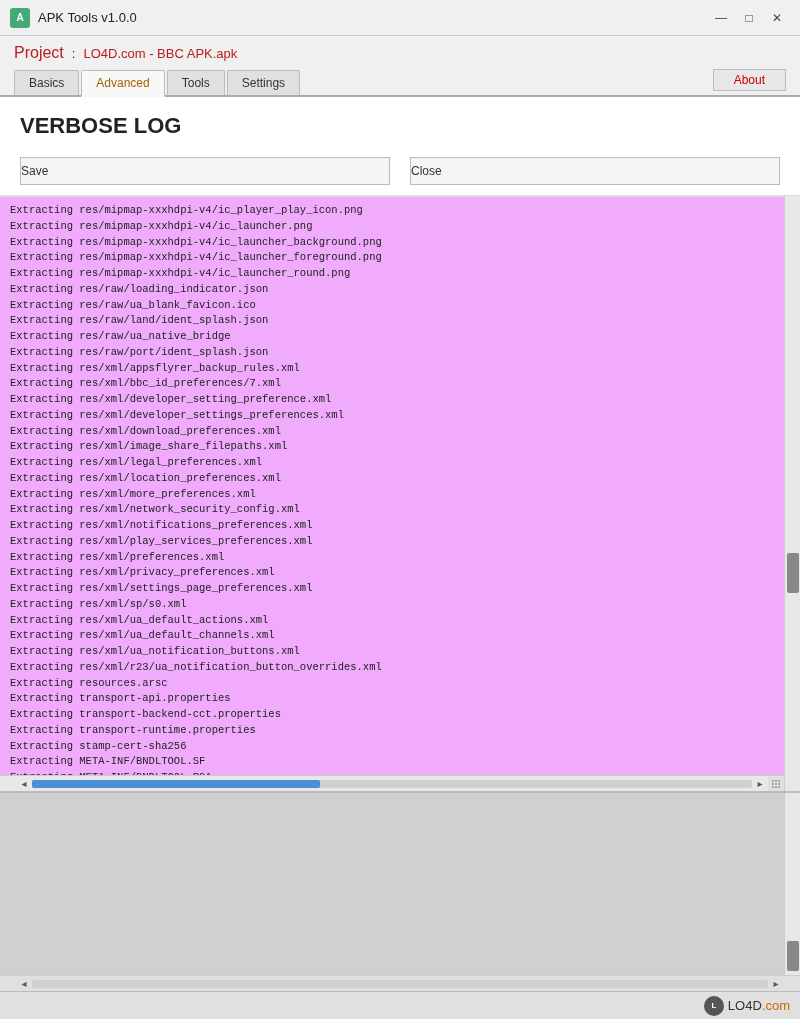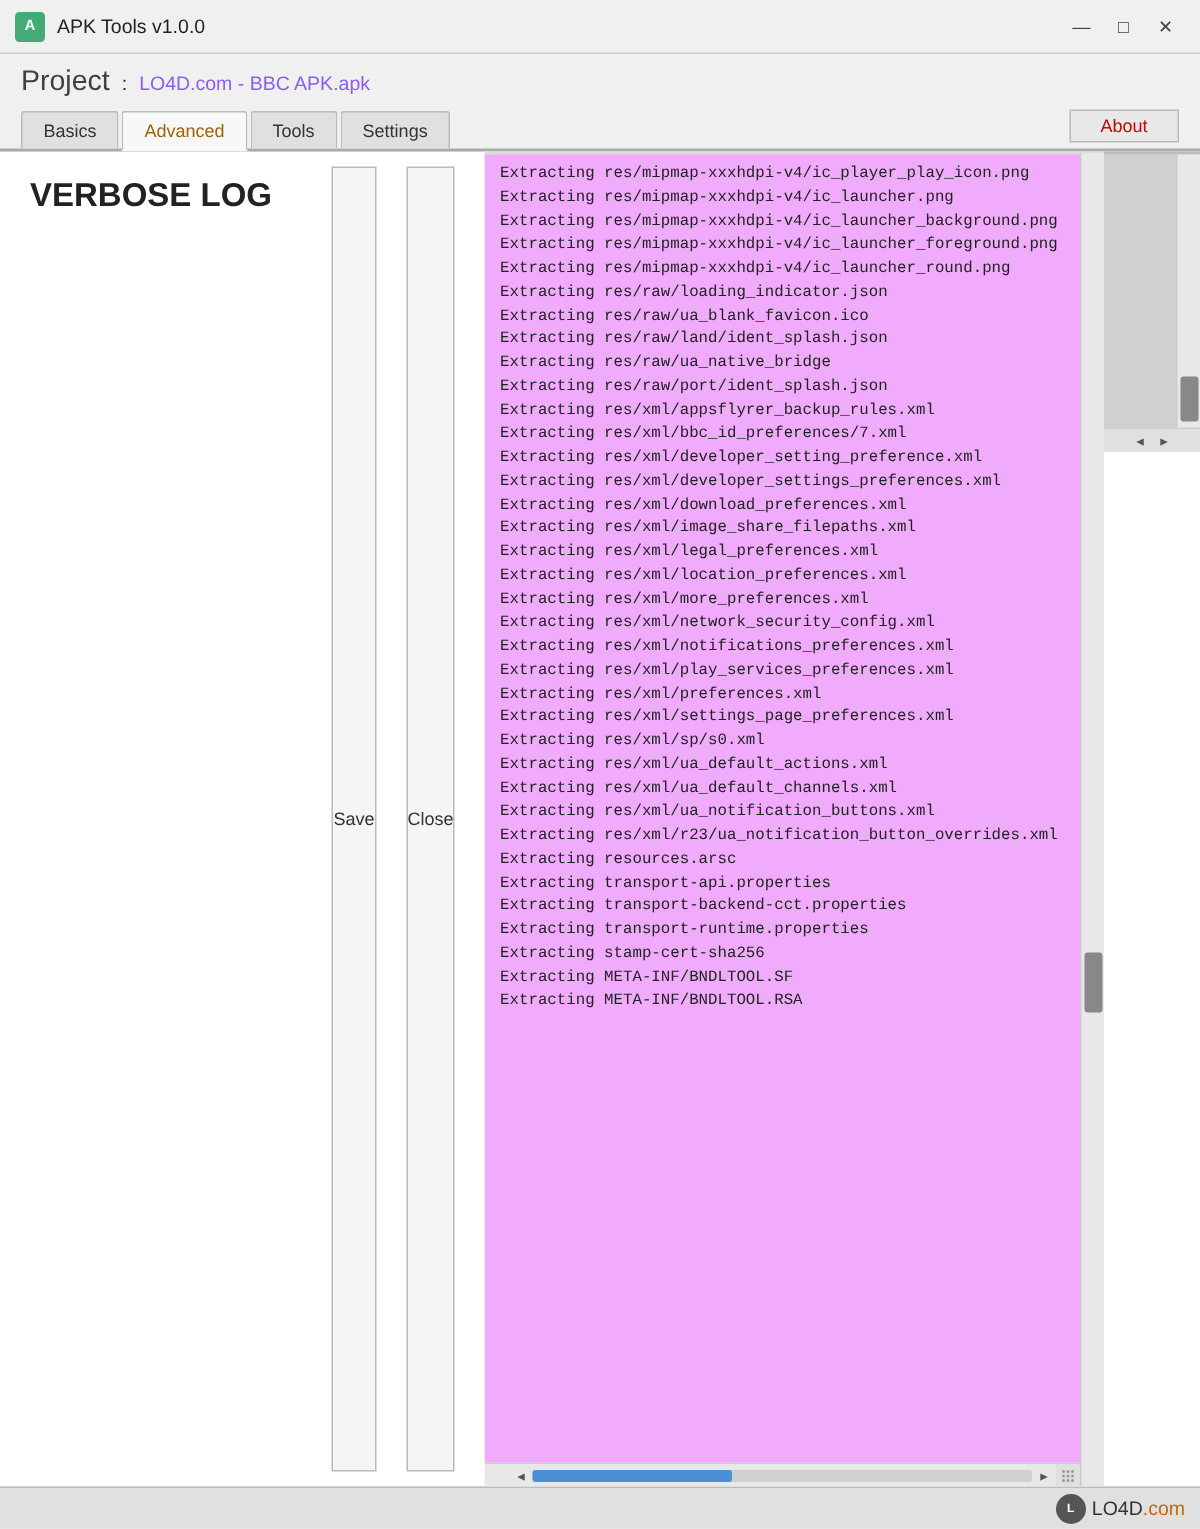--- a/index.html
+++ b/index.html
@@ -68,30 +68,30 @@
 
     
     .project-bar {
       padding: 8px 14px;
       display: flex;
       align-items: center;
       gap: 8px;
       background: #f0f0f0;
     }
     .project-label {
-      font-size: 19px;
-      color: #404040;
+      font-size: 16px;
+      color: #b91c1c;
       font-weight: 500;
     }
     .project-colon {
       color: #222;
       font-size: 13px;
     }
     .project-value {
-      color: #8b5cf6;
+      color: #b91c1c;
       font-size: 13px;
     }
 
     
     .tabs-area {
       display: flex;
       align-items: flex-end;
       padding: 0 14px;
       border-bottom: 2px solid #aaa;
       background: #f0f0f0;
@@ -126,21 +126,21 @@
       font-size: 12px;
       color: #cc0000;
     }
 
     
     .content-area {
       flex: 1;
       background: #ffffff;
       margin: 0;
       display: flex;
-      flex-direction: row;
+      flex-direction: column;
       overflow: hidden;
     }
 
     
     .verbose-log-header {
       padding: 16px 20px 8px 20px;
       font-size: 22px;
       font-weight: bold;
       color: #222;
       background: #fff;
@@ -395,20 +395,21 @@
           <div class="log-line">Extracting  res/xml/developer_settings_preferences.xml</div>
           <div class="log-line">Extracting  res/xml/download_preferences.xml</div>
           <div class="log-line">Extracting  res/xml/image_share_filepaths.xml</div>
           <div class="log-line">Extracting  res/xml/legal_preferences.xml</div>
           <div class="log-line">Extracting  res/xml/location_preferences.xml</div>
           <div class="log-line">Extracting  res/xml/more_preferences.xml</div>
           <div class="log-line">Extracting  res/xml/network_security_config.xml</div>
           <div class="log-line">Extracting  res/xml/notifications_preferences.xml</div>
           <div class="log-line">Extracting  res/xml/play_services_preferences.xml</div>
           <div class="log-line">Extracting  res/xml/preferences.xml</div>
+          <div class="log-line">Extracting  res/xml/privacy_preferences.xml</div>
           <div class="log-line">Extracting  res/xml/settings_page_preferences.xml</div>
           <div class="log-line">Extracting  res/xml/sp/s0.xml</div>
           <div class="log-line">Extracting  res/xml/ua_default_actions.xml</div>
           <div class="log-line">Extracting  res/xml/ua_default_channels.xml</div>
           <div class="log-line">Extracting  res/xml/ua_notification_buttons.xml</div>
           <div class="log-line">Extracting  res/xml/r23/ua_notification_button_overrides.xml</div>
           <div class="log-line">Extracting  resources.arsc</div>
           <div class="log-line">Extracting  transport-api.properties</div>
           <div class="log-line">Extracting  transport-backend-cct.properties</div>
           <div class="log-line">Extracting  transport-runtime.properties</div>

